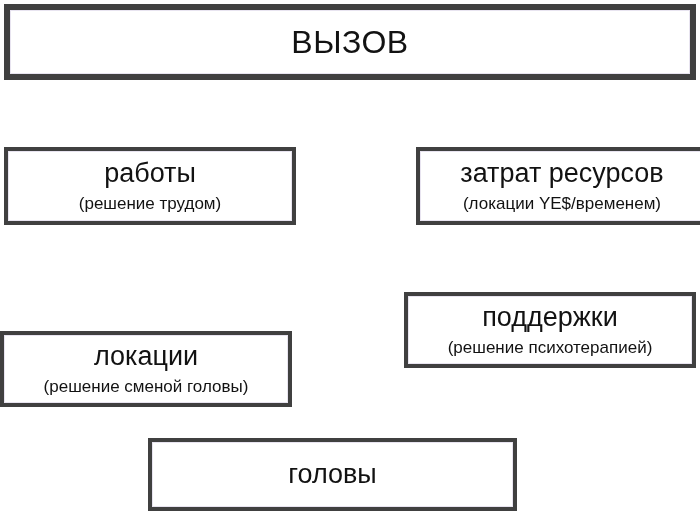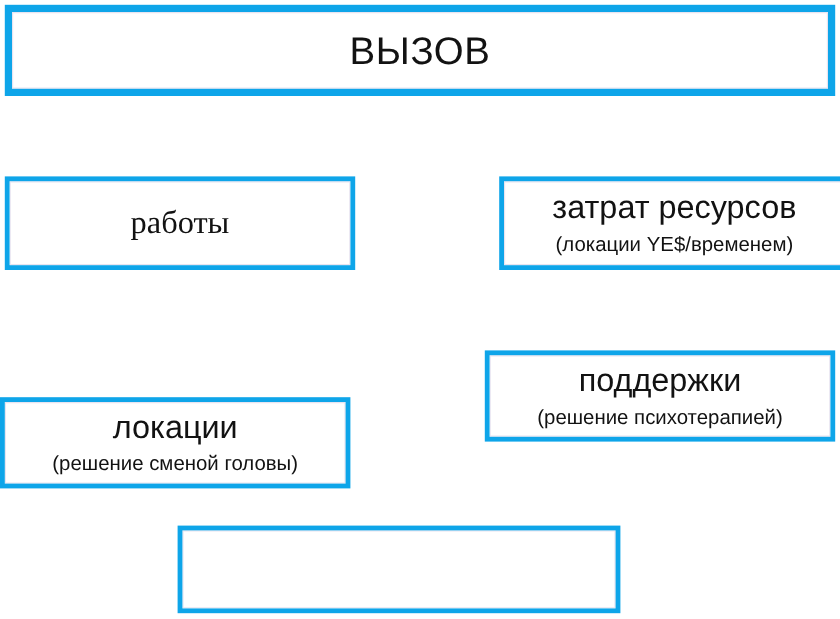--- a/index.html
+++ b/index.html
@@ -13,21 +13,21 @@
     height: 516px;
     background: #ffffff;
     font-family: "Liberation Sans", sans-serif;
     color: #121212;
     overflow: hidden;
   }
   .pbox {
     position: absolute;
     box-sizing: border-box;
     background: #ffffff;
-    border: 4px solid #0ea5e9;
+    border: 4px solid #404040;
     box-shadow: inset 0 0 0 1px #e8e4f0;
     display: flex;
     flex-direction: column;
     align-items: center;
     justify-content: center;
     text-align: center;
   }
   .pbox--title {
     border-width: 6px;
   }
@@ -47,50 +47,52 @@
   .box-subtitle.bold {
     font-weight: bold;
   }
   .main-title {
     font-size: 32px;
     letter-spacing: 0.5px;
     color: #121212;
   }
   
   #challenge-box { left: 4px;   top: 4px;   width: 692px; height: 76px; }
-  #work-box      { left: 4px;   top: 147px; width: 292px; height: 78px; font-family: Liberation Serif, serif; }
+  #work-box      { left: 4px;   top: 147px; width: 292px; height: 78px; }
   #resources-box { left: 416px; top: 147px; width: 292px; height: 78px; }
   #location-box  { left: 0;   top: 292px; width: 292px; height: 76px; margin-top: 39px; }
   #support-box   { left: 404px; top: 292px; width: 292px; height: 76px; }
   #head-box      { left: 148px; top: 438px; width: 369px; height: 73px; }
 </style>
 </head>
 <body>
 
 <div id="canvas">
 
   <div id="challenge-box" class="pbox pbox--title">
     <span class="main-title">ВЫЗОВ</span>
   </div>
 
   <div id="work-box" class="pbox">
     <span class="box-title">работы</span>
+    <span class="box-subtitle">(решение трудом)</span>
   </div>
 
   <div id="resources-box" class="pbox">
     <span class="box-title">затрат ресурсов</span>
     <span class="box-subtitle">(локации YE$/временем)</span>
   </div>
 
   <div id="location-box" class="pbox">
     <span class="box-title">локации</span>
     <span class="box-subtitle">(решение сменой головы)</span>
   </div>
 
   <div id="support-box" class="pbox">
     <span class="box-title">поддержки</span>
     <span class="box-subtitle">(решение психотерапией)</span>
   </div>
 
   <div id="head-box" class="pbox">
+    <span class="box-title">головы</span>
   </div>
 
 </div>
 
 </body></html>

